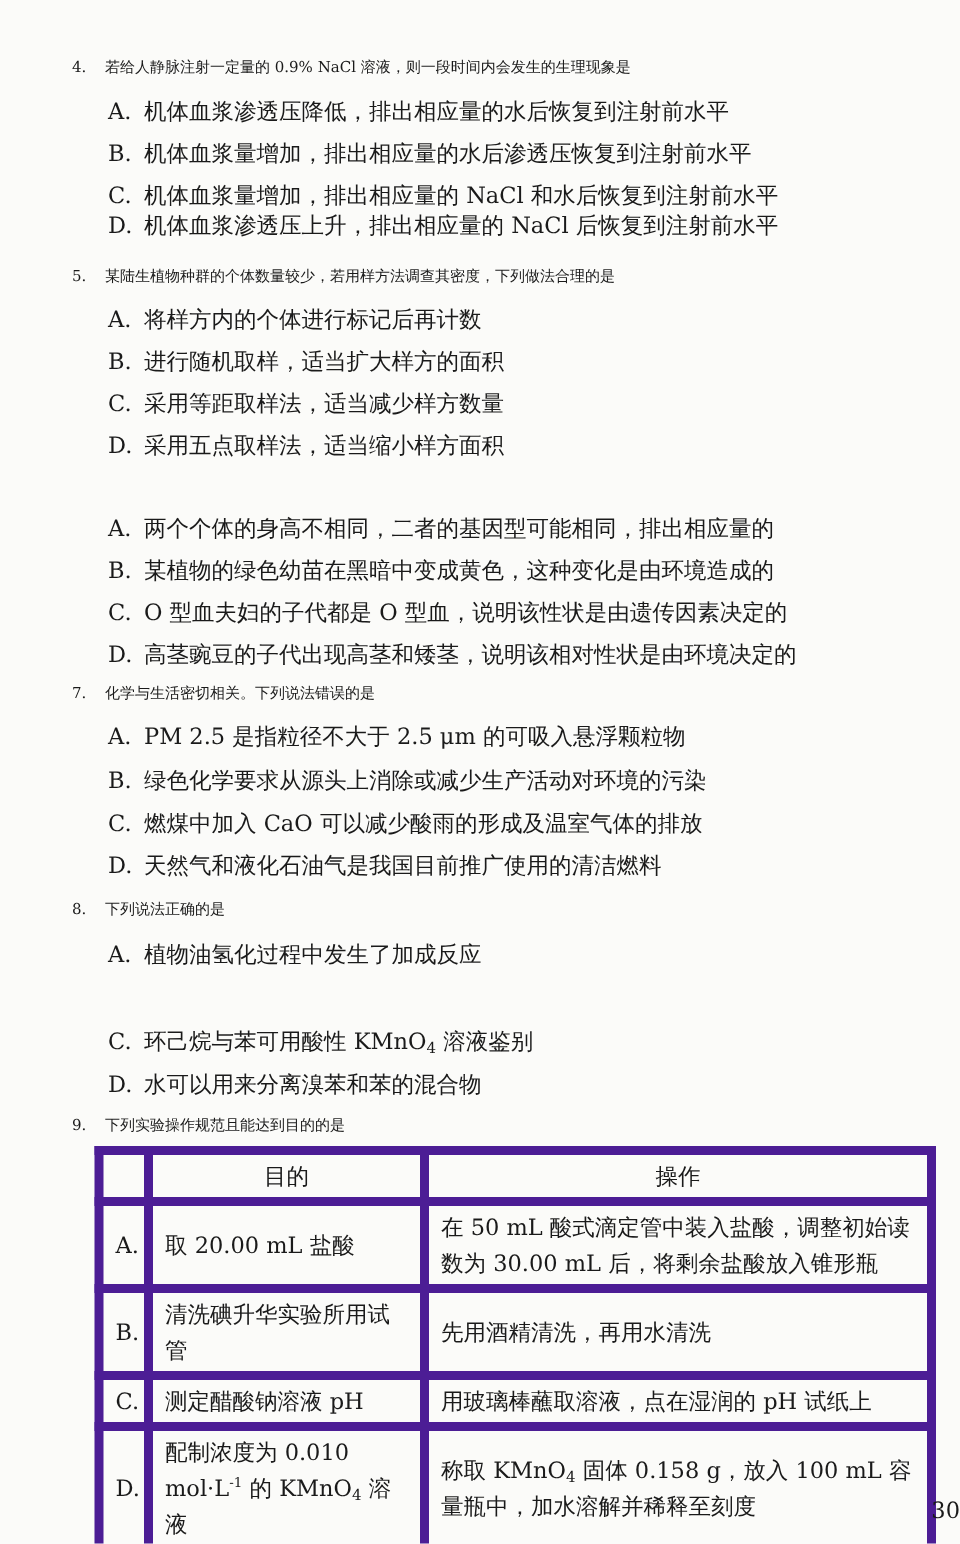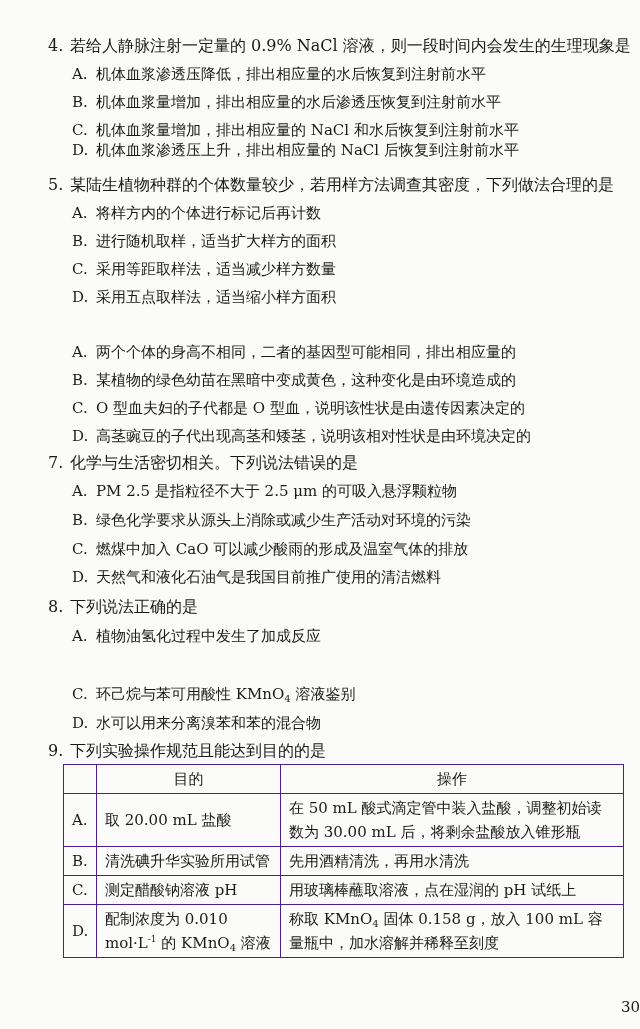--- a/index.html
+++ b/index.html
@@ -1,32 +1,32 @@
 <!DOCTYPE html>
 <html><head>
 <meta charset="utf-8">
 <style>
   html, body { margin:0; padding:0; }
   body {
     width:640px; height:1029px; background:#fbfbf9; position:relative; overflow:hidden;
     font-family: "DejaVu Serif", "Liberation Serif", serif; color:#1a1a1a;
   }
   .page { position:absolute; left:0; top:0; width:640px; height:1029px; }
-  .q { position:absolute; left:48px; font-size:16px; line-height:20px; white-space:nowrap; }
+  .q { position:absolute; left:48px; font-size:10px; line-height:20px; white-space:nowrap; }
   .opt { position:absolute; left:72px; font-size:15px; line-height:20px; white-space:nowrap; }
   .num { display:inline-block; width:22px; }
   .lbl { display:inline-block; width:24px; }
   sub { font-size:10px; vertical-align:-3px; line-height:0; }
   sup { font-size:9px; vertical-align:6px; line-height:0; }
   table.ops {
     position:absolute; left:63px; top:764px; width:561px;
     border-collapse:collapse; font-size:15px; table-layout:fixed;
   }
   table.ops td {
-    border:1px solid #4c1d95; padding:2px 8px; vertical-align:middle; line-height:24px;
+    border:6px solid #4c1d95; padding:2px 8px; vertical-align:middle; line-height:24px;
   }
   table.ops tr.head td { text-align:center; height:24px; }
   .c0 { width:33px; }
   .c1 { width:184px; }
   .pagenum { position:absolute; left:0; width:640px; top:998px; text-align:right; font-size:15px; }
 </style>
 </head>
 <body>
 
 <div class="page">

